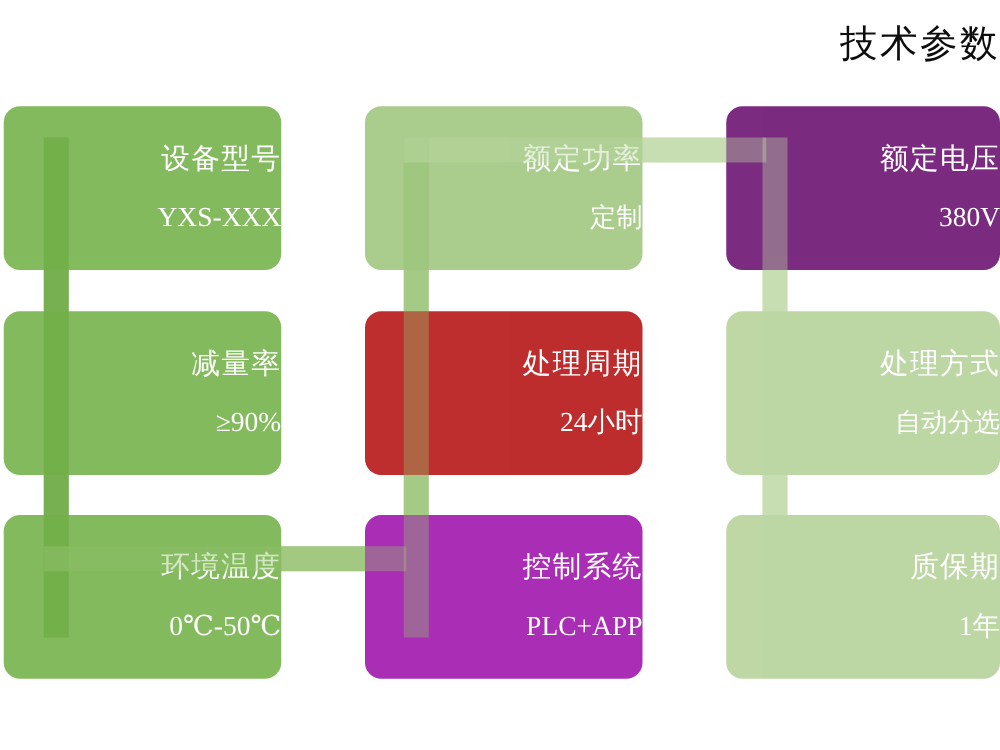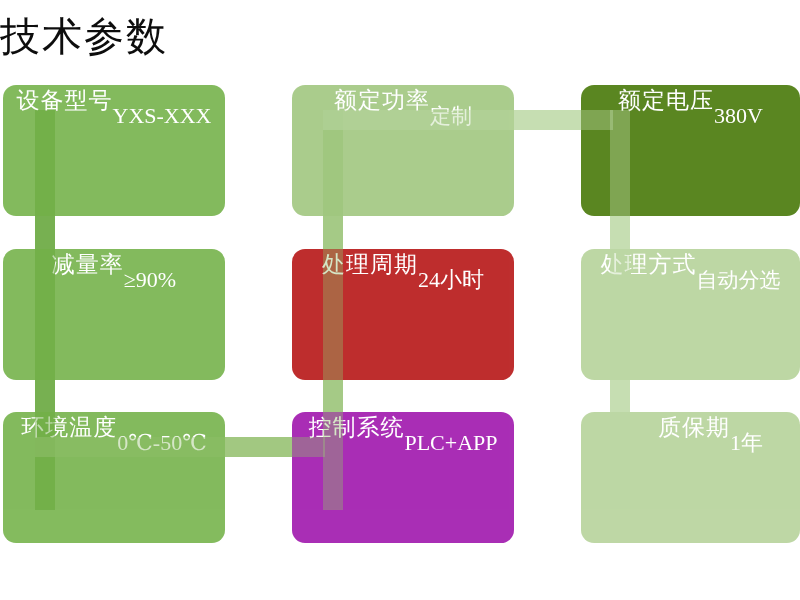--- a/index.html
+++ b/index.html
@@ -14,22 +14,22 @@
     font-family: "Liberation Serif", "DejaVu Serif", serif;
     position: relative;
   }
 
   
   #page-title {
     position: absolute;
     left: 0;
     top: 14px;
     width: 800px;
-    text-align: left;
-    font-size: 40px;
+    text-align: right;
+    font-size: 30px;
     line-height: 44px;
     color: #0d0d0d;
     font-family: "DejaVu Sans", "Liberation Sans", sans-serif;
     font-weight: 400;
     letter-spacing: 2px;
     white-space: pre;
   }
 
   
   #diagram {
@@ -47,21 +47,22 @@
   }
   .connector.v { width: 20px; }
   .connector.h { height: 20px; }
 
   
   .node {
     position: absolute;
     border-radius: 13px;
     box-sizing: border-box;
     display: flex;
-    align-items: flex-start;
+    flex-direction: column;
+    align-items: flex-end;
     justify-content: center;
     color: #ffffff;
     text-align: center;
     overflow: hidden;
   }
   .node .title {
     font-size: 23px;
     line-height: 31px;
     letter-spacing: 1px;
     white-space: pre;
@@ -91,21 +92,21 @@
     <div class="connector h" style="left: 323px; top: 110px; width: 290px; background: rgb(195, 220, 173); opacity: 0.9;"></div>
     <div class="connector h" style="left: 35px; top: 437px; width: 290px; background: rgb(156, 196, 122); opacity: 0.9;"></div>
     <div class="node" style="left: 3px; top: 85px; width: 222px; height: 131px; background: rgb(121, 181, 80); opacity: 0.92;">
       <div class="title">设备型号</div>
       <div class="value">YXS-XXX</div>
     </div>
     <div class="node cjk-value" style="left: 292px; top: 85px; width: 222px; height: 131px; background: rgb(163, 200, 131); opacity: 0.92;">
       <div class="title">额定功率</div>
       <div class="value">定制</div>
     </div>
-    <div class="node" style="left: 581px; top: 85px; width: 219px; height: 131px; background: #4d7c0f; opacity: 0.92;">
+    <div class="node" style="left: 581px; top: 85px; width: 219px; height: 131px; background: #701a75; opacity: 0.92;">
       <div class="title">额定电压</div>
       <div class="value">380V</div>
     </div>
     <div class="node" style="left: 3px; top: 249px; width: 222px; height: 131px; background: rgb(121, 181, 80); opacity: 0.92;">
       <div class="title">减量率</div>
       <div class="value">≥90%</div>
     </div>
     <div class="node" style="left: 292px; top: 249px; width: 222px; height: 131px; background: #b91c1c; opacity: 0.92;">
       <div class="title">处理周期</div>
       <div class="value">24小时</div>

